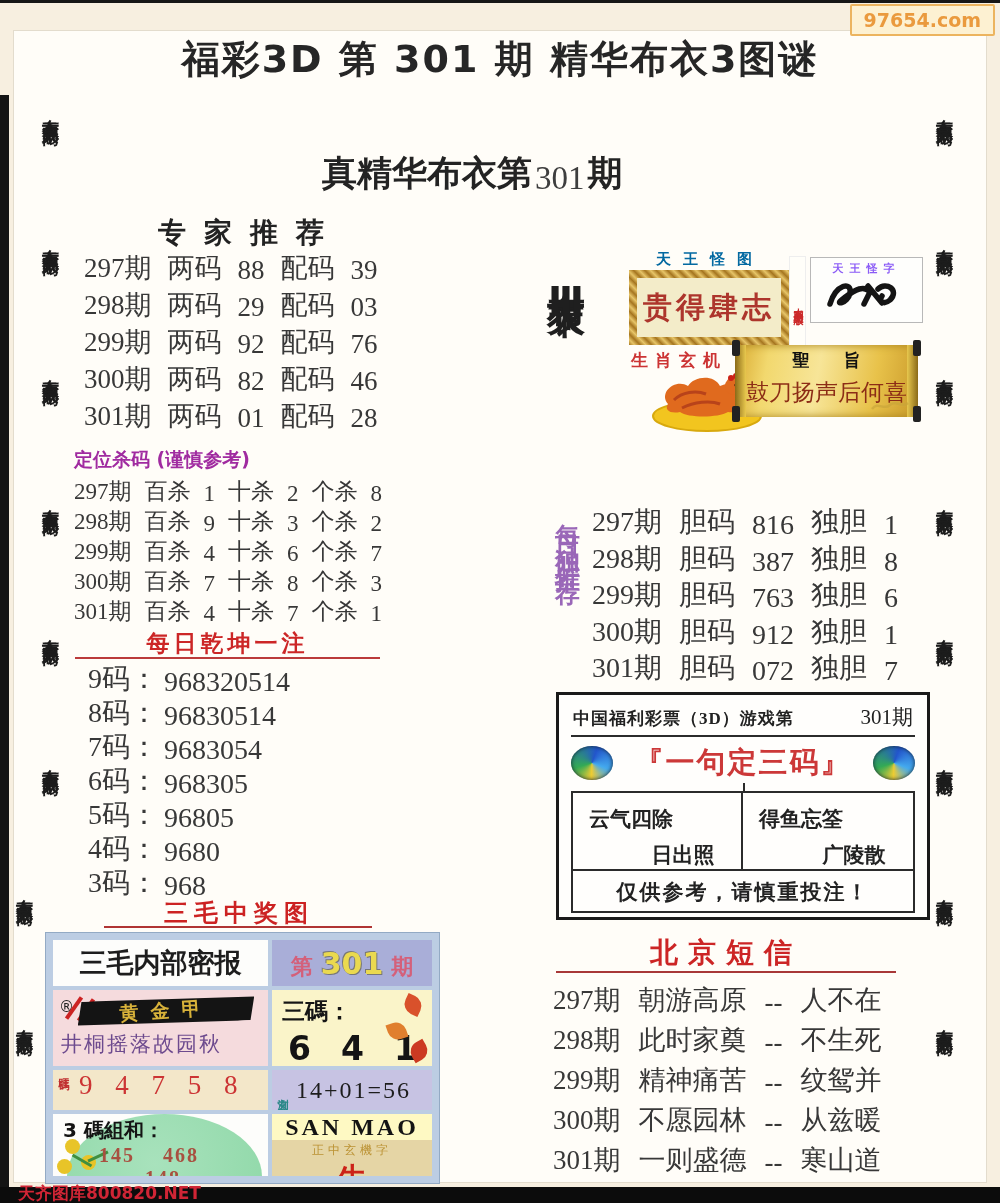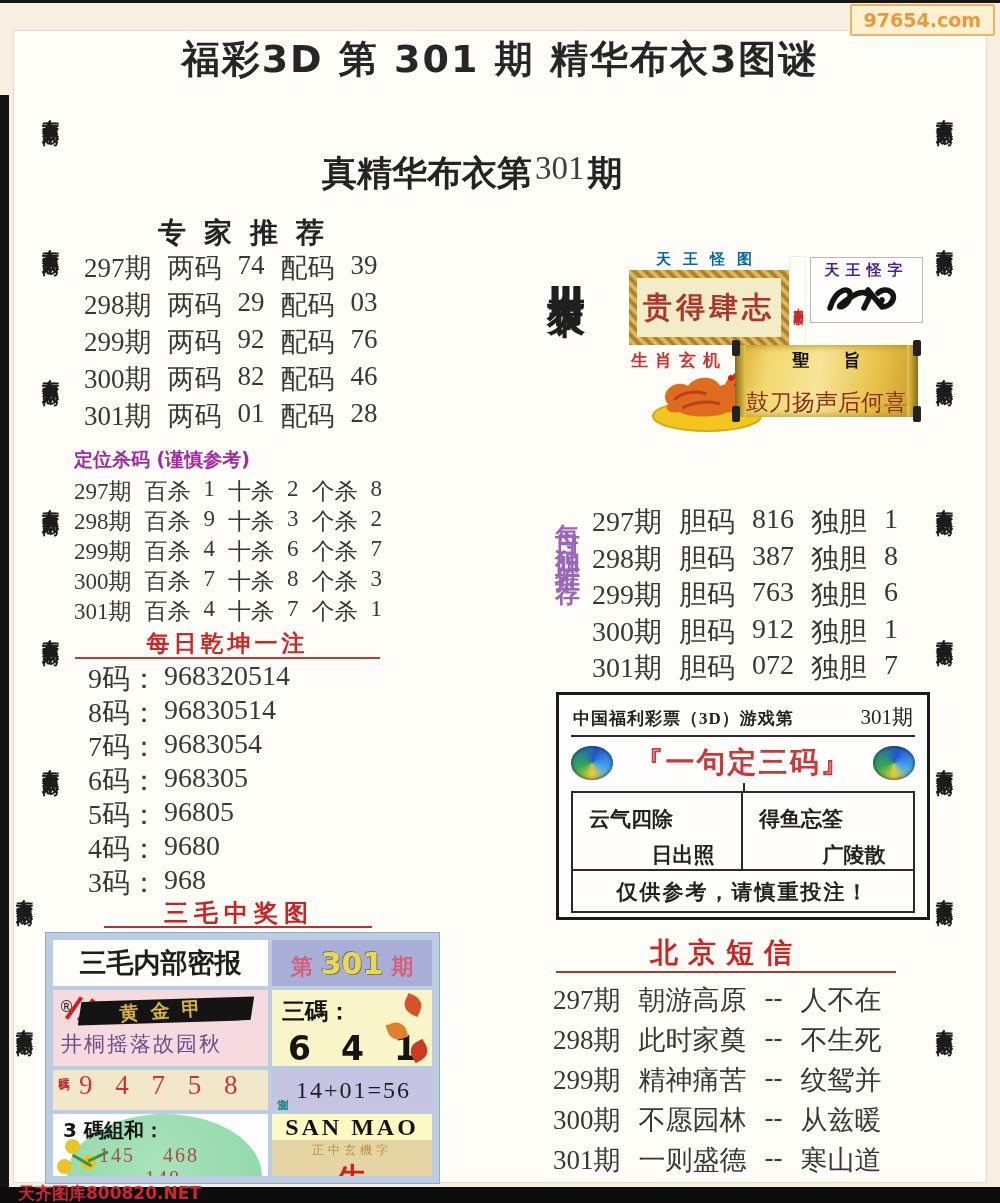--- a/index.html
+++ b/index.html
@@ -15,28 +15,28 @@
 
   .watermark { right:5px; top:4px; padding:3px 12px; border:2px solid #ecb45f; background:#fdf1d2;
                color:#ea9a3e; font-size:19px; font-weight:bold; border-radius:2px; }
 
   .page-title { left:110px; top:34px; width:780px; text-align:center; font-size:38px; font-weight:bold;
                 color:#262626; letter-spacing:2px; white-space:nowrap; }
 
   .vside { position:absolute; writing-mode:vertical-rl; text-orientation:upright; font-weight:bold;
            font-size:17px; color:#1c1c1c; letter-spacing:2px; }
 
-  .main-header { left:322px; top:150px; display:flex; align-items:flex-start; white-space:nowrap; }
+  .main-header { left:322px; top:150px; display:flex; align-items:flex-end; white-space:nowrap; }
   .main-header .pre, .main-header .post { font-size:35px; font-weight:bold; color:#232323; }
   .main-header .num { font-size:33px; font-family:"Liberation Serif",serif; color:#3e3e3e; padding:0 3px; }
 
   .expert-title { left:158px; top:214px; font-size:28px; font-weight:bold; letter-spacing:18px;
                   color:#222; font-family:"Liberation Serif",serif; white-space:nowrap; }
 
-  .drow { position:absolute; display:flex; align-items:flex-start; white-space:nowrap;
+  .drow { position:absolute; display:flex; align-items:flex-end; white-space:nowrap;
           font-family:"Liberation Serif","DejaVu Serif",serif; color:#383838; }
   .erow { left:84px; gap:16px; font-size:27px; }
   .krow { left:74px; gap:13px; font-size:23px; }
   .qrow { left:88px; gap:6px; font-size:28px; }
   .brow { left:553px; gap:18px; font-size:27px; }
   .darow { left:592px; gap:17px; font-size:28px; }
 
   .kill-title { left:74px; top:447px; font-size:19px; font-weight:bold; color:#a02ba0; white-space:nowrap; }
 
   .qk-title { left:75px; top:628px; width:305px; text-align:center; font-size:23px; font-weight:bold;
@@ -56,33 +56,33 @@
   .plaque { left:629px; top:270px; width:160px; height:75px; border:8px solid #c89434;
             border-image:repeating-linear-gradient(45deg,#a5751f,#e7c568 4px,#a5751f 8px) 8;
             background:#f3ecc9; display:flex; align-items:center; justify-content:center; }
   .plaque span { font-size:29px; font-weight:bold; color:#ad352c; letter-spacing:4px;
                  font-family:"Liberation Serif",serif; white-space:nowrap; }
   .series-strip { left:789px; top:256px; width:17px; height:95px; background:#fffef9; border:1px solid #eee;
                   writing-mode:vertical-rl; text-orientation:upright; font-size:10px; font-weight:bold;
                   color:#cc2a2a; text-align:center; letter-spacing:1px; }
   .guaizi { left:810px; top:257px; width:113px; height:66px; background:#fefefc; border:1px solid #b8b8b8;
             text-align:center; }
-  .guaizi .glabel { display:block; padding-top:3px; font-size:15px; font-weight:bold; color:#4c1d95; letter-spacing:6px; }
+  .guaizi .glabel { display:block; padding-top:3px; font-size:11px; font-weight:bold; color:#8b5cf6; letter-spacing:6px; }
   .shengxiao { left:631px; top:349px; font-size:17px; font-weight:bold; color:#cc3434; letter-spacing:7px; white-space:nowrap; }
   .rooster { left:648px; top:366px; }
 
   .scroll { left:735px; top:345px; width:183px; height:72px; border-radius:4px;
             background:linear-gradient(100deg,#d8a92f 0%,#f2d86e 18%,#f7e598 45%,#e8c24a 75%,#c9992a 100%);
             box-shadow:inset 0 0 8px #a8821f; }
   .rod { position:absolute; width:8px; height:16px; background:#222; border-radius:2px; }
   .roll-l { position:absolute; left:0; top:0; bottom:0; width:11px; background:linear-gradient(90deg,#8a6a18,#e8c84e); }
   .roll-r { position:absolute; right:0; top:0; bottom:0; width:11px; background:linear-gradient(270deg,#8a6a18,#e8c84e); }
   .scroll-title { text-align:center; margin-top:4px; font-size:17px; font-weight:bold; letter-spacing:34px;
                   padding-left:34px; color:#111; }
-  .scroll-text { text-align:center; font-size:23px; font-family:"Liberation Serif",serif; color:#8c2d16; margin-top:15px; white-space:nowrap; }
+  .scroll-text { text-align:center; font-size:23px; font-family:"Liberation Serif",serif; color:#8c2d16; margin-top:5px; white-space:nowrap; }
   .sig { position:absolute; right:8px; bottom:2px; opacity:.65; }
 
   .dandan-label { left:551px; top:504px; writing-mode:vertical-rl; text-orientation:upright;
                   font-size:25px; font-weight:bold; color:#9a67b8; letter-spacing:11px;
                   font-family:"Liberation Serif",serif; }
 
   .yiju { left:556px; top:692px; width:374px; height:228px; border:3px solid #1a1a1a; background:#fffefc; padding:6px 12px; }
   .yiju-head { display:flex; justify-content:space-between; align-items:baseline; border-bottom:2px solid #2b2b2b; padding:2px 2px 4px; }
   .yiju-head .hl { font-size:17px; font-weight:bold; font-family:"Liberation Serif",serif; color:#222; letter-spacing:1px; }
   .yiju-head .hr { font-size:21px; font-family:"Liberation Serif",serif; color:#222; }
@@ -130,21 +130,21 @@
   .sm-wang { background:#f3e7c9; display:flex; align-items:flex-start; }
   .tiny-v { writing-mode:vertical-rl; text-orientation:upright; font-size:11px; font-weight:bold; margin-left:5px; line-height:1; }
   .sm-wang .val { font-size:27px; color:#cc3434; font-family:"Liberation Serif",serif; letter-spacing:8px; margin-left:10px; }
   .sm-xuan { background:#c7c3e3; display:flex; align-items:center; }
   .sm-xuan .val { font-size:24px; color:#1d1d1d; font-family:"Liberation Serif",serif; letter-spacing:2px; margin-left:8px; }
   .sm-zuhe { background:#fdfdfb; }
   .sm-ellipse { position:absolute; left:14px; top:0; width:195px; height:125px; border-radius:50%;
                 background:radial-gradient(circle at 45% 40%, #a8e2bc, #8fd8a8); }
   .sm-zuhe .lab { position:relative; font-size:20px; font-weight:bold; color:#141414; margin:3px 0 0 10px; }
   .sm-zuhe .vals { position:relative; margin:0 0 0 46px; font-size:20px; color:#a85040;
-                   font-family:"Liberation Serif",serif; letter-spacing:2px; }
+                   font-family:"Liberation Serif",serif; letter-spacing:2px;font-weight:bold; }
   .sm-zuhe .vals.second { margin-left:92px; }
   .dot { position:absolute; width:15px; height:15px; border-radius:50%; background:#e8c428; }
   .leafbar { position:absolute; width:22px; height:3px; background:#3f8f3f; }
   .sm-right4 { display:flex; flex-direction:column; }
   .sm-en { background:#fef9c3; text-align:center; font-size:24px; font-weight:bold;
            font-family:"Liberation Serif",serif; letter-spacing:3px; color:#141414; height:26px; line-height:26px; }
   .sm-niu { flex:1; background:#e5d5a5; text-align:center; }
   .sm-xuanji { font-size:12px; color:#bb9233; letter-spacing:4px; margin-top:2px; }
   .sm-zodiac { font-size:30px; color:#cc2218; font-weight:bold; font-family:"Liberation Serif",serif; }
 </style>
@@ -180,21 +180,21 @@
   <div class="abs main-header">
     <span class="pre">真精华布衣第</span>
     <span class="num">301</span>
     <span class="post">期</span>
   </div>
 
   <div class="abs expert-title">专家推荐</div>
   <div class="drow erow" style="top:250px">
     <span>297期</span>
     <span>两码</span>
-    <span>74</span>
+    <span>88</span>
     <span>配码</span>
     <span>39</span>
   </div>
   <div class="drow erow" style="top:287px">
     <span>298期</span>
     <span>两码</span>
     <span>29</span>
     <span>配码</span>
     <span>03</span>
   </div>

